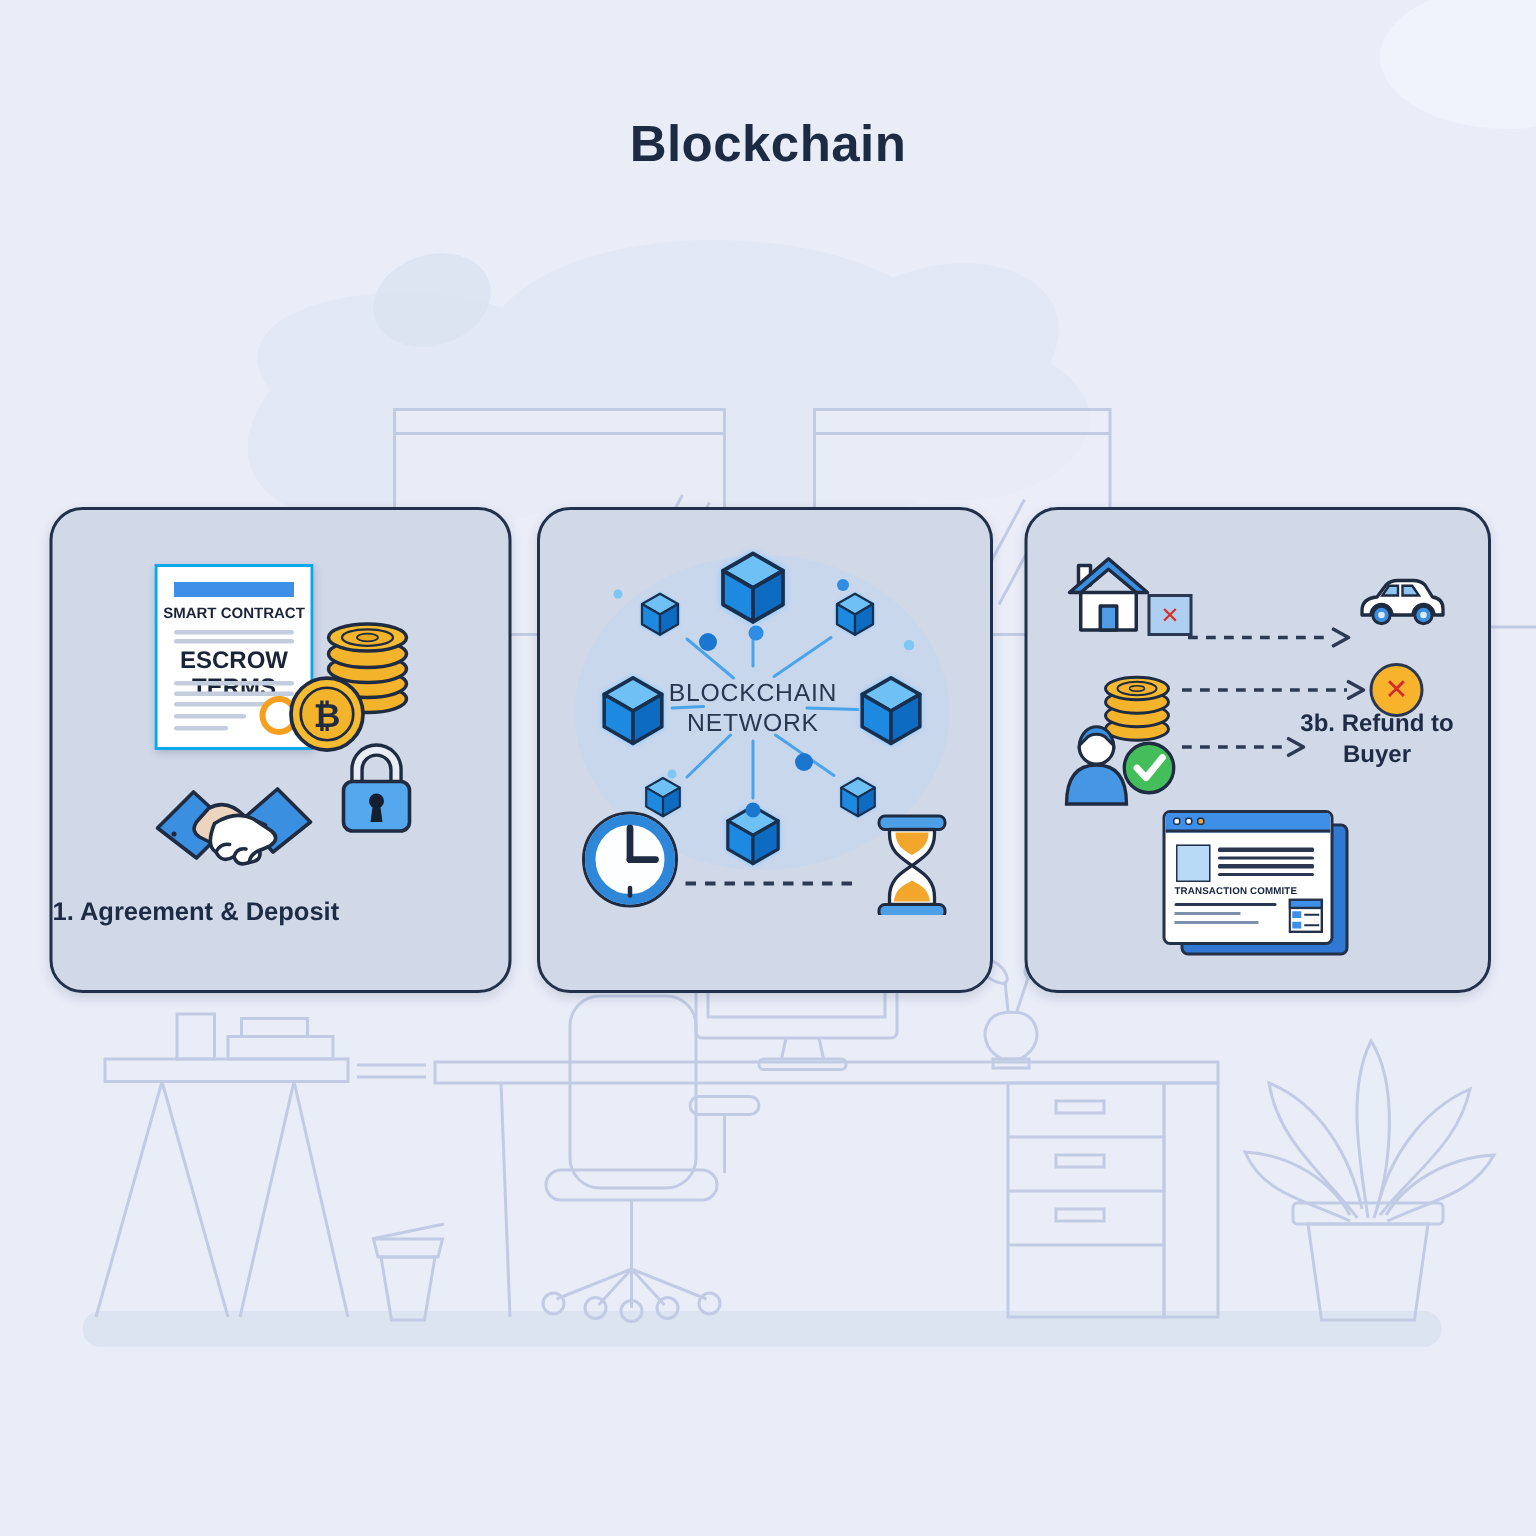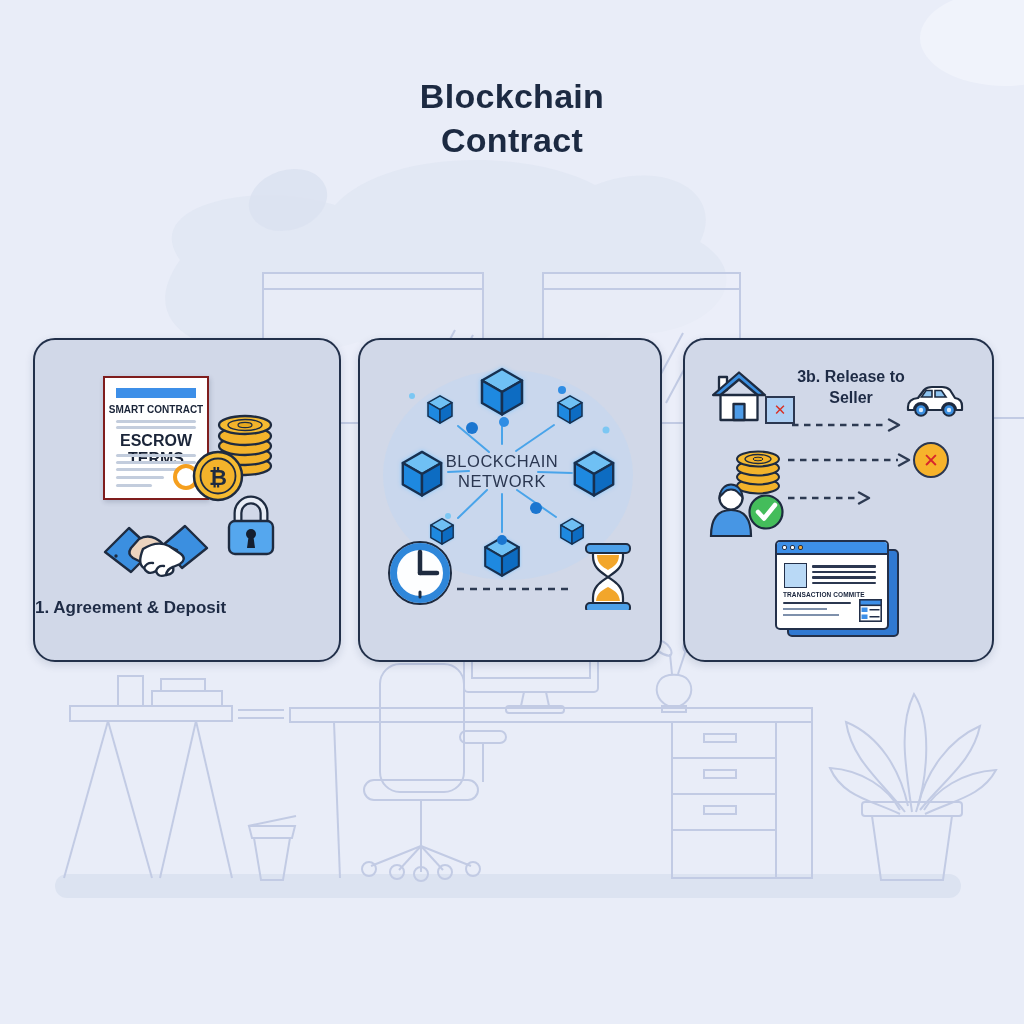--- a/index.html
+++ b/index.html
@@ -10,21 +10,21 @@
          font-size:34px;line-height:44px;font-weight:bold;color:#1c2a42;letter-spacing:.3px;}
   .panel{position:absolute;top:338px;height:320px;background:#d1d8e8;
          border:2.5px solid #22304a;border-radius:22px;box-shadow:0 3px 8px rgba(30,45,80,.15);}
   #panel1{left:33px;width:304px;}
   #panel2{left:358px;width:300px;}
   #panel3{left:683px;width:307px;}
   .panel-label{position:absolute;left:0;width:100%;text-align:left;
                font-size:17px;font-weight:bold;color:#1e2b45;}
   
   .doc{position:absolute;left:68px;top:36px;width:102px;height:120px;background:#fff;
-       border:2px solid #7f1d1d;box-shadow:1px 2px 5px rgba(30,45,80,.2);}
+       border:2px solid #0ea5e9;box-shadow:1px 2px 5px rgba(30,45,80,.2);}
   .doc-bar{position:absolute;left:11px;top:10px;width:80px;height:10px;background:#3d8fe8;}
   .doc-heading{position:absolute;left:0;top:26px;width:100%;text-align:center;
                font-size:10px;font-weight:bold;color:#1a2438;}
   .doc-sub{position:absolute;left:0;top:54px;width:100%;text-align:center;
            font-size:16px;font-weight:bold;color:#1a2438;}
   .doc-line{position:absolute;height:3px;background:#c3cddd;border-radius:2px;}
   .doc-seal{position:absolute;right:8px;bottom:8px;width:18px;height:18px;
             border:4px solid #f59f1e;border-radius:50%;}
   .abs{position:absolute;}
   
@@ -169,21 +169,20 @@
         <path d="M905,812 C880,780 852,760 846,722 C880,736 900,770 908,806"></path>
         <path d="M920,810 C946,778 972,762 980,726 C948,740 926,772 918,806"></path>
         <path d="M900,814 C870,800 842,796 830,768 C862,770 888,788 900,810"></path>
         <path d="M925,814 C955,800 982,796 996,770 C962,772 936,790 924,810"></path>
       </g>
     </g>
   </svg>
 
   <div class="title">
     <div>Blockchain</div>
-    <div>Contract</div>
   </div>
 
   <div class="panel" id="panel1">
     <div class="doc">
       <div class="doc-bar"></div>
       <div class="doc-heading">SMART CONTRACT</div>
       <div class="doc-line" style="left:11px;top:42px;width:80px;"></div>
       <div class="doc-line" style="left:11px;top:48px;width:80px;"></div>
       <div class="doc-sub">ESCROW TERMS</div>
       <div class="doc-line" style="left:11px;top:76px;width:80px;"></div>
@@ -287,21 +286,20 @@
       <g stroke="#1e2b40" stroke-width="2.3" stroke-linejoin="round">
         <rect x="8" y="9" width="8" height="13" fill="#fff"></rect>
         <path d="M2,27 L28,4.5 L54,27 L46.5,27 L28,11.5 L9.5,27 Z" fill="#3b8fe0"></path>
         <rect x="9.5" y="27" width="37" height="25" fill="#fff"></rect>
         <rect x="22.5" y="36" width="11" height="16" fill="#4e9ce8"></rect>
       </g>
     </svg>
     <div class="x-square">
       <span class="glyph">✕</span>
     </div>
-    <div class="step-text" style="left:104px;top:26px;width:124px;">3b. Release to Seller</div>
     <svg class="abs" style="left:220px;top:40px;" width="60" height="38" viewBox="0 0 60 38">
       <path d="M3,27 Q3,19 13,18 L19,10 Q22,7 27,7 L37,7 Q42,7 45,10 L50,18 Q57,19 57,26 L57,30 L51,30 A7,7 0 0 0 37,30 L23,30 A7,7 0 0 0 9,30 L3,30 Z" fill="#fff" stroke="#1e2b40" stroke-width="2.2" stroke-linejoin="round"></path>
       <path d="M21,10.5 L27,10.5 L27,17 L16.5,17 Z" fill="#8ec4f0" stroke="#1e2b40" stroke-width="1.6"></path>
       <path d="M30,10.5 L36.5,10.5 L41,17 L30,17 Z" fill="#8ec4f0" stroke="#1e2b40" stroke-width="1.6"></path>
       <circle cx="16" cy="30" r="5.8" fill="#3b8fe0" stroke="#1e2b40" stroke-width="2"></circle>
       <circle cx="16" cy="30" r="2.2" fill="#dcebfa"></circle>
       <circle cx="44" cy="30" r="5.8" fill="#3b8fe0" stroke="#1e2b40" stroke-width="2"></circle>
       <circle cx="44" cy="30" r="2.2" fill="#dcebfa"></circle>
     </svg>
     <svg class="abs" style="left:106px;top:78px;" width="110" height="14" viewBox="0 0 110 14">
@@ -329,20 +327,21 @@
       <path d="M10.6,51 C11.5,42 17,38.5 22,38.5 C27,38.5 32.5,42 33.4,51 L29,46.5 C27,44 24.5,43.5 22,43.5 C19.5,43.5 17,44 15,46.5 Z" fill="#3b8fe0" stroke="#1e2b40" stroke-width="2"></path>
       <g>
         <circle cx="57" cy="66" r="16.5" fill="#44bd5b" stroke="#1e2b40" stroke-width="2.2"></circle>
         <path d="M49,66 L55,72.5 L66,59" fill="none" stroke="#ffffff" stroke-width="4.5" stroke-linecap="round" stroke-linejoin="round"></path>
       </g>
     </svg>
     <svg class="abs" style="left:102px;top:151px;" width="84" height="14" viewBox="0 0 84 14">
       <line x1="1" y1="7" x2="71" y2="7" stroke="#2d3a52" stroke-width="2.4" stroke-dasharray="6.5 5.5"></line>
       <path d="M72,1.5 L82,7 L72,12.5" fill="none" stroke="#2d3a52" stroke-width="2.4" stroke-linejoin="round" stroke-linecap="round"></path>
     </svg>
+    <div class="step-text" style="left:180px;top:132px;width:106px;">3b. Refund to Buyer</div>
     <div class="browser">
       <div class="browser-back"></div>
       <div class="browser-front">
         <div class="browser-titlebar">
           <div class="dot w"></div>
           <div class="dot w"></div>
           <div class="dot o"></div>
         </div>
         <div class="browser-img"></div>
         <div class="b-line" style="left:35px;top:23px;width:64px;"></div>

